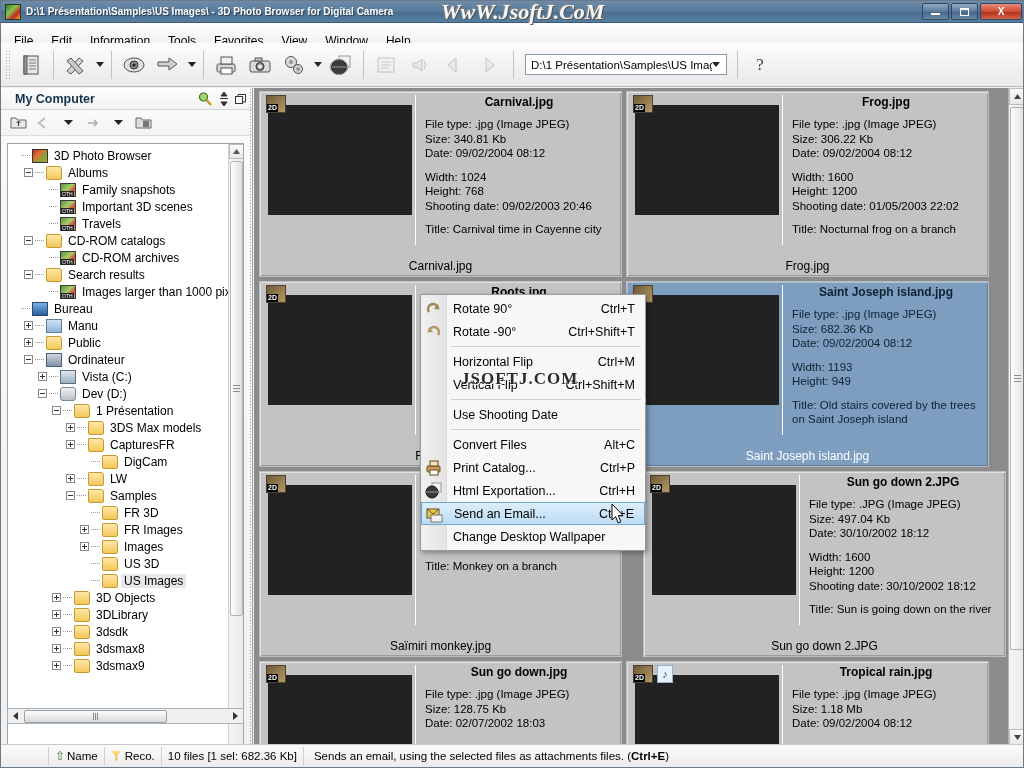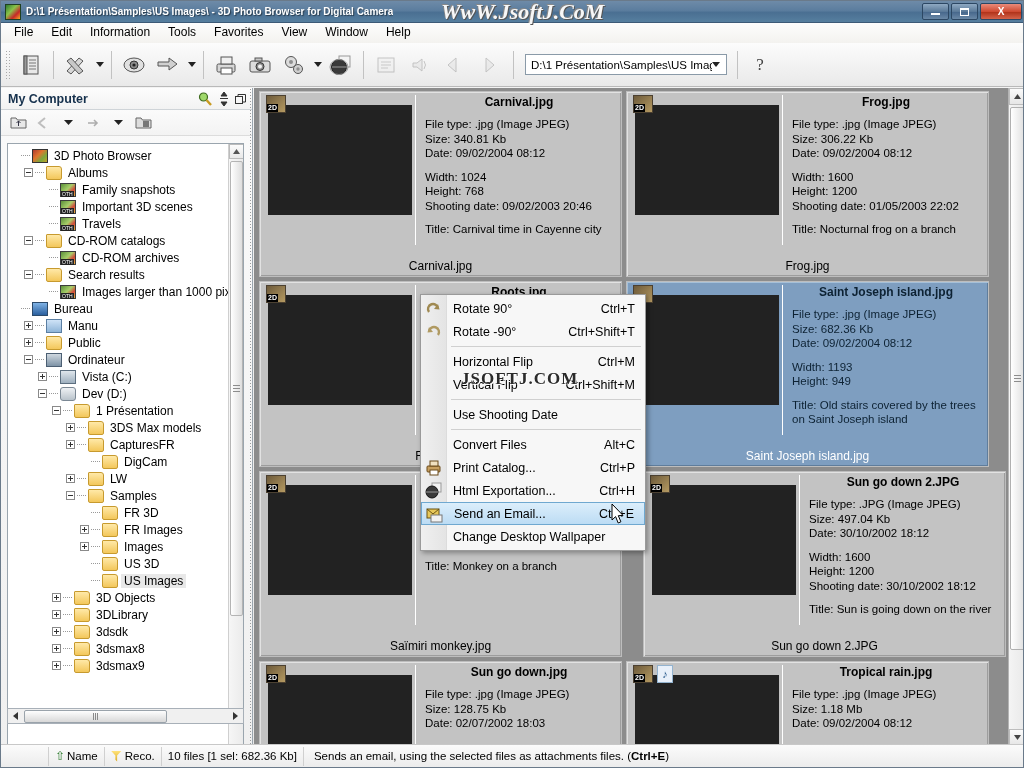--- a/index.html
+++ b/index.html
@@ -66,21 +66,21 @@
     font-size: 17px; font-weight: bold;
     color: #2b2b2b; text-shadow: 1px 1px 0 #fff;
     letter-spacing: 1px; pointer-events: none; z-index: 60;
     white-space: nowrap;
   }
 
   
   .menubar {
     position: absolute; left:0; top: 22px; width: 1024px; height: 37px;
     background: linear-gradient(#fdfdfd, #eceae4);
-    display: flex; align-items: flex-start; padding-left: 4px;
+    display: flex; align-items: center; padding-left: 4px;
     border-bottom: 1px solid #d8d4cc;
   }
   .menu-item {
     padding: 2px 9px; font-size: 12px; color: #000; cursor: default;
   }
 
   
   .toolbar {
     position: absolute; left:0; top: 42px; width: 1024px; height: 44px;
     background: linear-gradient(#fcfcfc, #e9e9e9);
@@ -115,21 +115,21 @@
     border-top: 5px solid #222; margin-right: 4px;
   }
 
   
   .leftpanel {
     position: absolute; left: 0; top: 87px; width: 252px; height: 658px;
     background: linear-gradient(#fafafa, #f0f0f0);
     border-right: 1px solid #9aa5ae;
   }
   .lp-header {
-    height: 22px; display: flex; align-items: center; padding-left: 7px;
+    height: 22px; display: flex; align-items: center; padding-left: 14px;
     font-weight: bold; font-size: 12.5px; color: #16314d;
     border-bottom: 1px solid #cfd4d8;
     background: linear-gradient(#fdfdfd,#f2f2f2);
   }
   .lp-header-icons { position: absolute; right: 6px; top: 3px; display: flex; align-items: center; gap: 6px; }
   .lp-toolbar {
     height: 26px; display: flex; align-items: center; padding-left: 6px; gap: 3px;
     border-bottom: 1px solid #dcdcdc;
     background: linear-gradient(#fbfbfb,#f3f3f3);
   }

